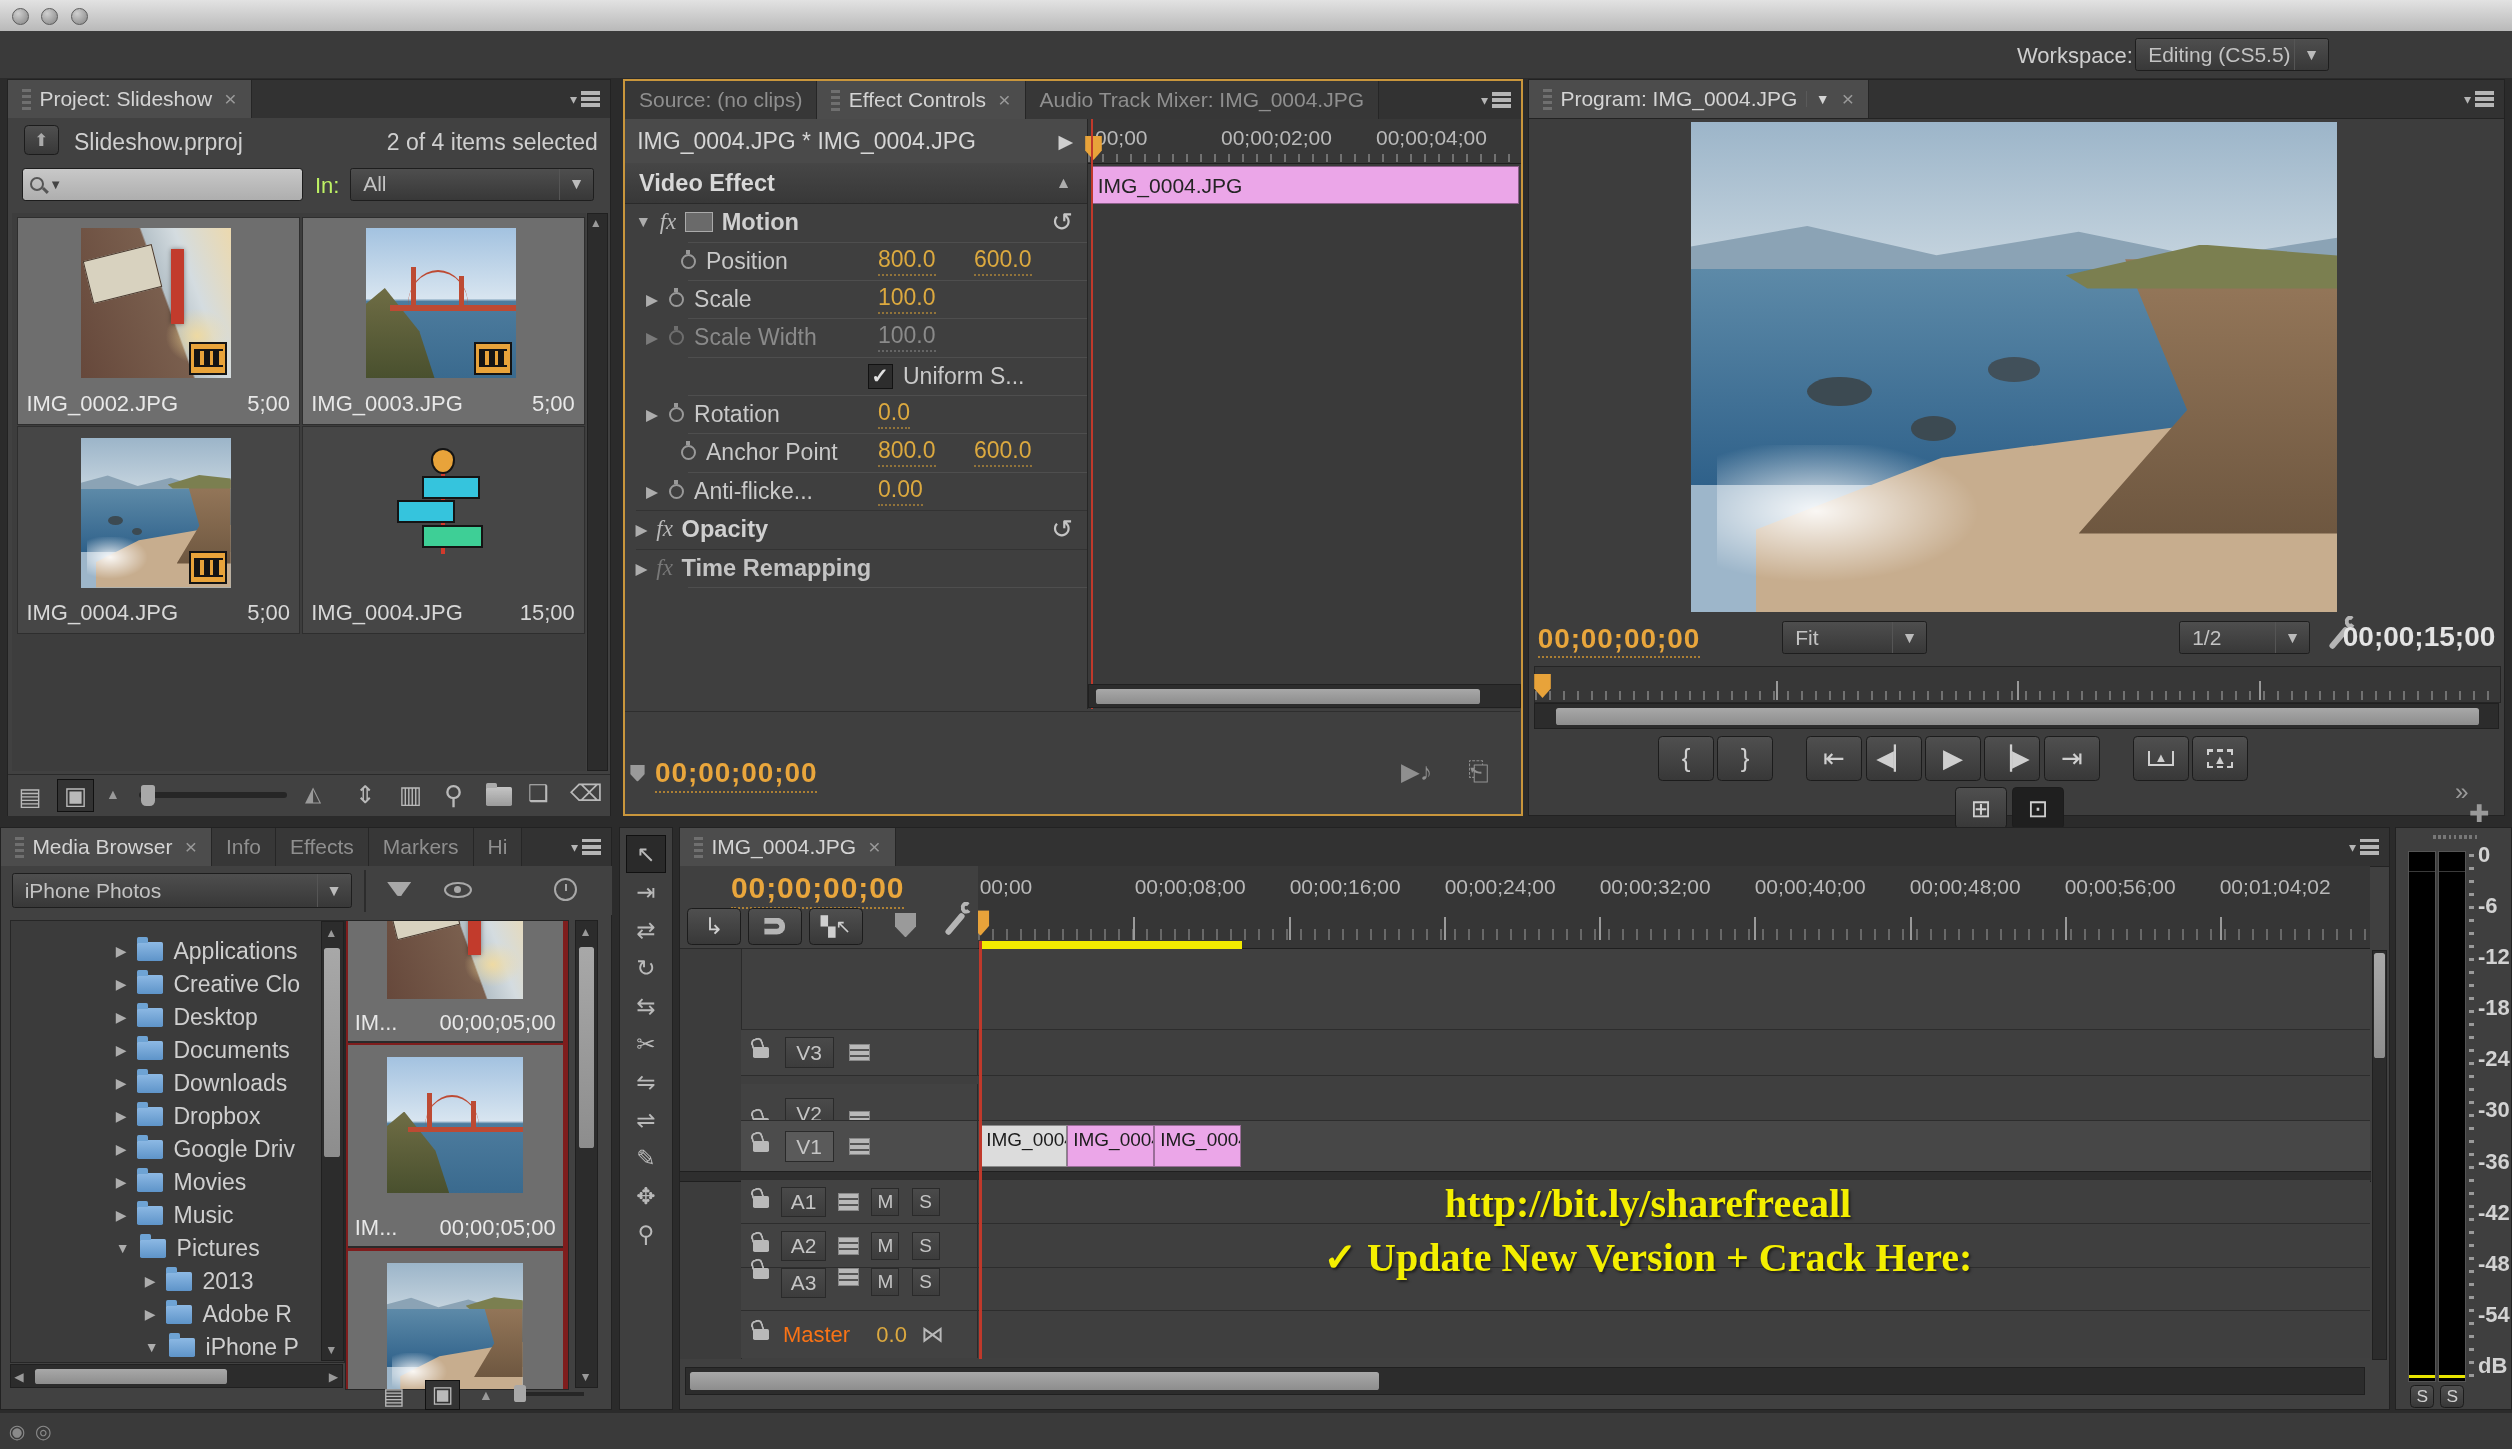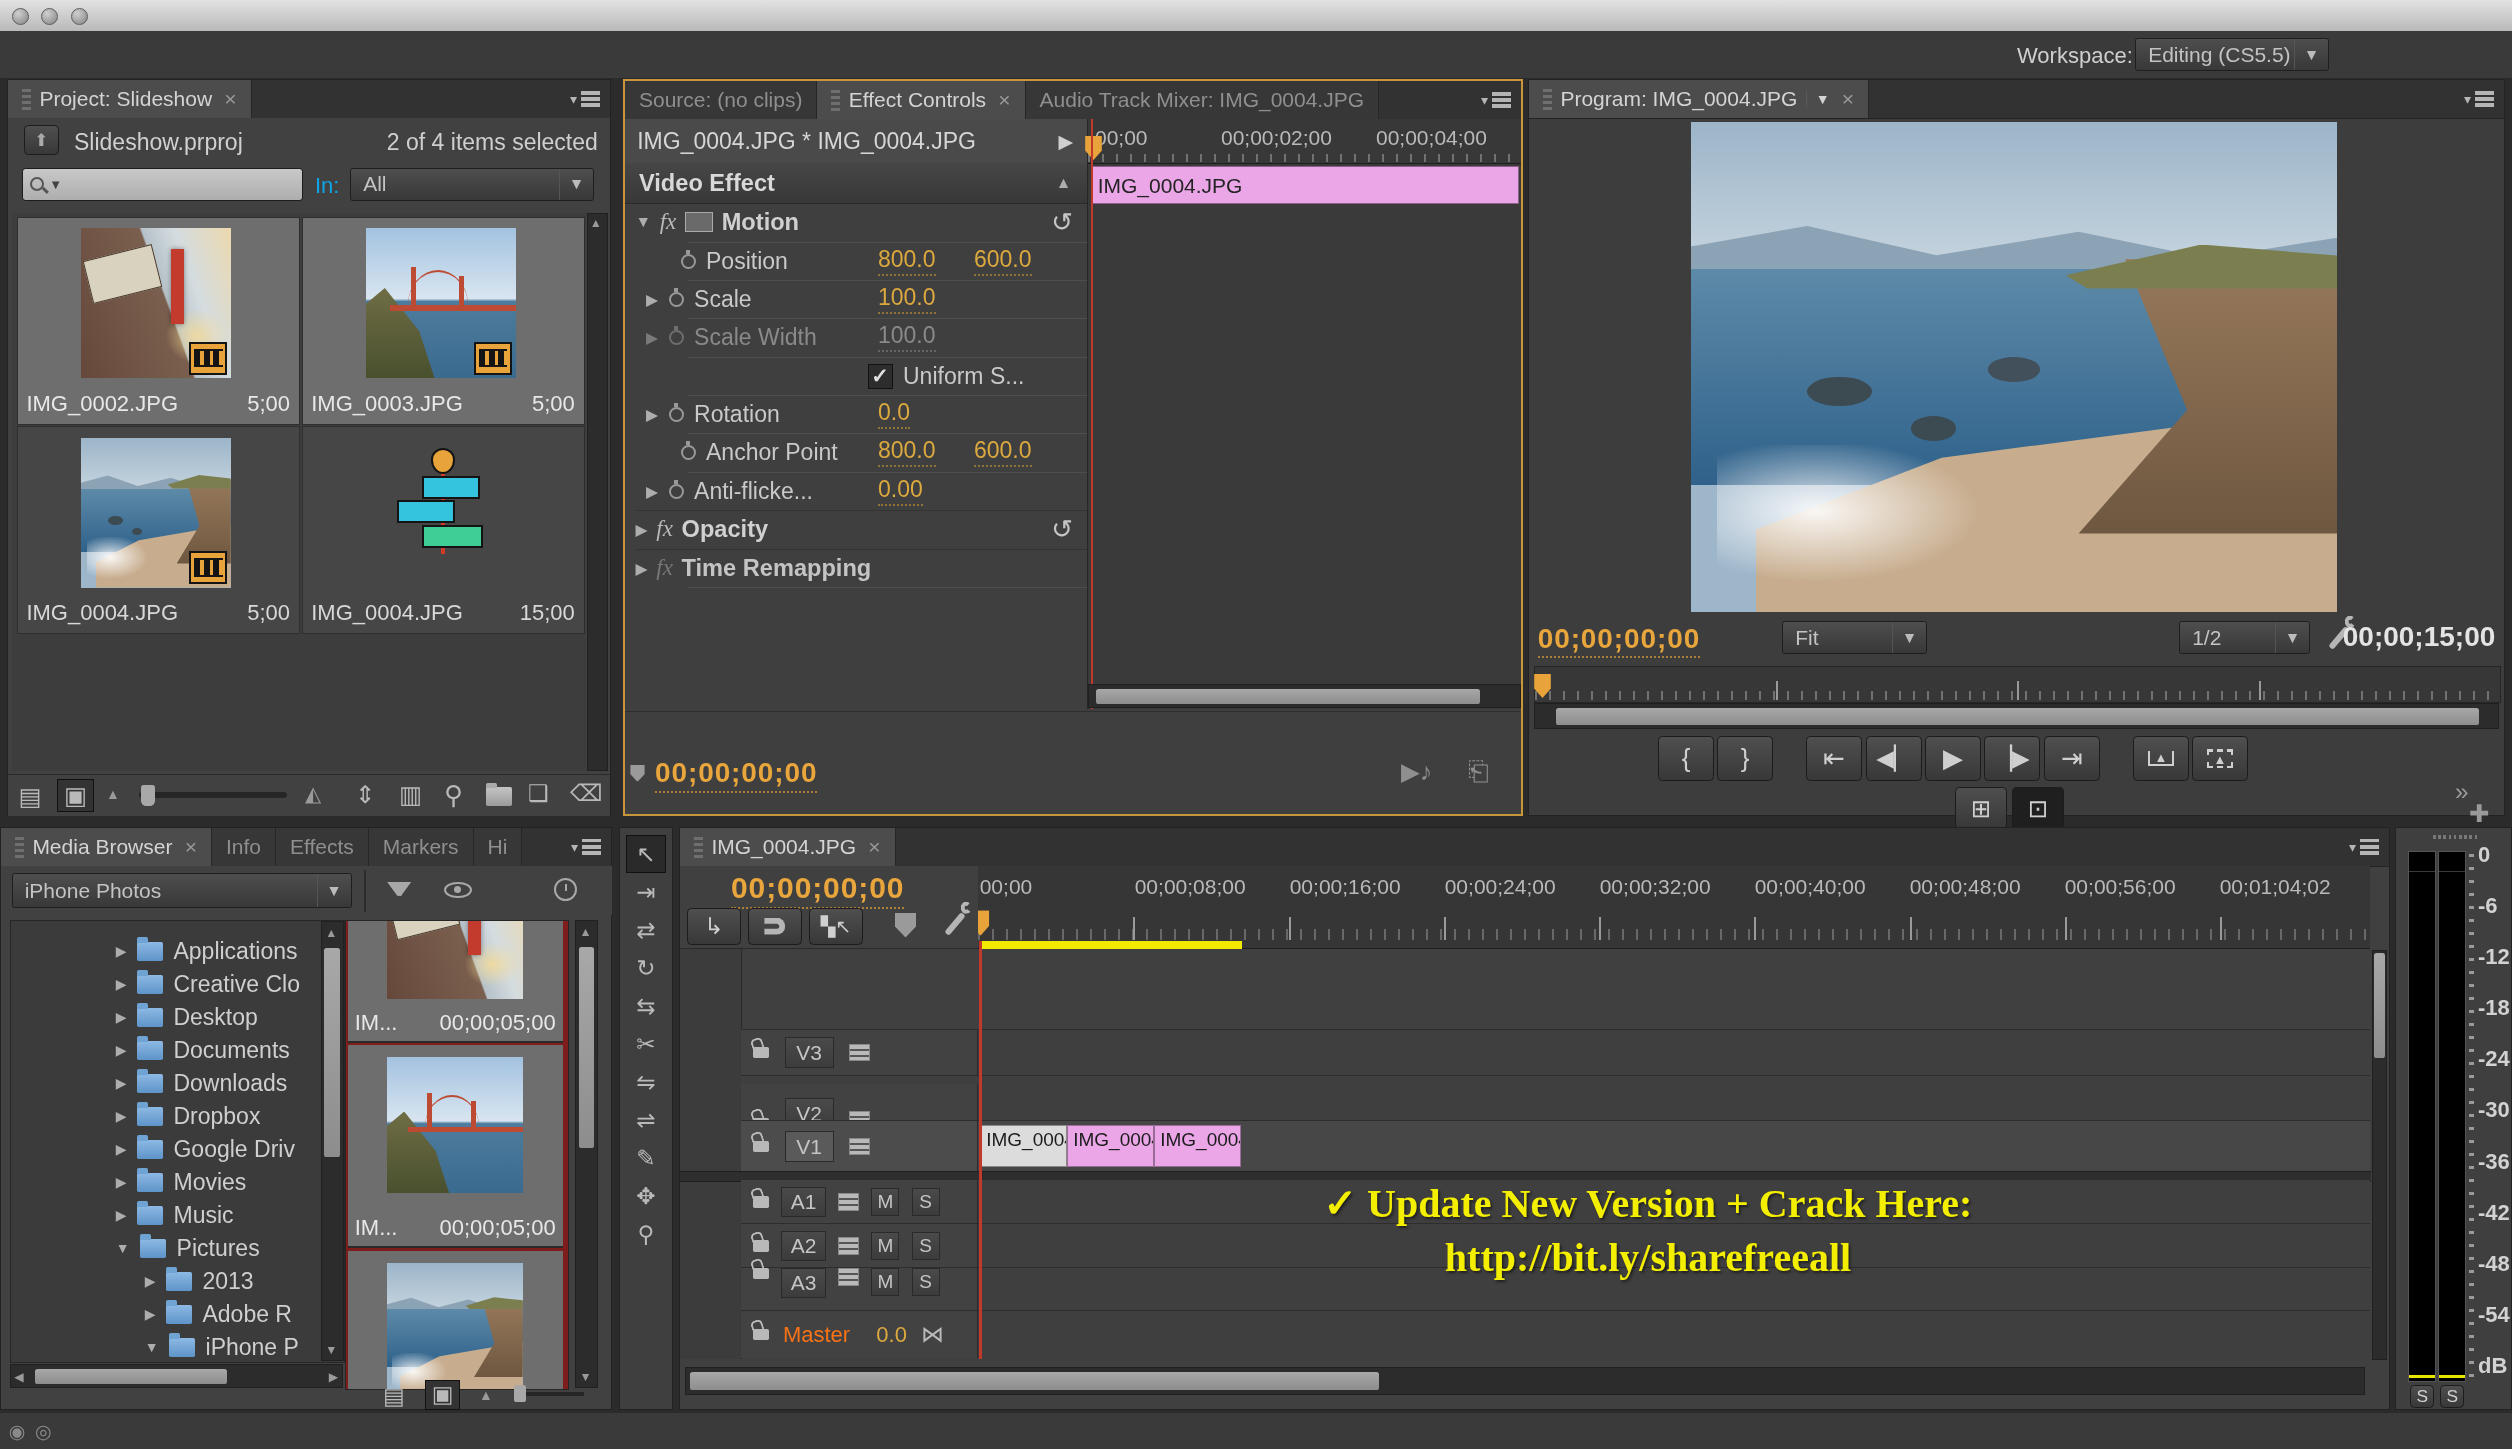--- a/index.html
+++ b/index.html
@@ -127,21 +127,21 @@
     <div class="btn" style="left:15.7px;top:7px;width:35px;height:30px;font-size:17.4px;color:#aaa">⬆</div>
     <span class="abs" style="left:66px;top:10.5px;font-size:23px;color:#d0d0d0">Slideshow.prproj</span>
     <span class="abs" style="right:12.2px;top:10.5px;font-size:23px;color:#cfcfcf">2 of 4 items selected</span>
   </div>
 
   <div class="abs" style="left:0;top:84px;width:602px;height:44px">
     <div style="position:absolute;left:14px;top:3.5px;width:272px;height:31px;background:linear-gradient(180deg,#c8c8c8,#aeaeae);border:1.7px solid #1d1d1d;border-radius:3.5px;display:flex;align-items:center;padding-left:7px;gap:5.2px">
       <span class="magnif"></span>
       <span style="color:#444;font-size:13px">▼</span>
     </div>
-    <span class="abs" style="left:307px;top:8.7px;font-size:22px;color:#0ea5e9">In:</span>
+    <span class="abs" style="left:307px;top:8.7px;font-size:22px;color:#bef264">In:</span>
     <div class="dd" style="position:absolute;left:342px;top:3.5px;width:244px;height:33px">
       <span>All</span>
       <span class="arr">▼</span>
     </div>
   </div>
 
   <div class="abs" style="left:3.5px;top:133px;width:574px;height:558px;background:#3d3d3d">
 
     <div style="position:absolute;left:5.2px;top:3.5px;width:281px;height:206px;background:#6e6e6e;border:0.9px solid #2e2e2e">
       <div class="scene city" style="position:absolute;left:63px;top:10.5px;width:150px;height:150px">
@@ -766,22 +766,22 @@
         <span style="font-size:22px;color:#f97316">Master</span>
         <span style="font-size:22px;color:#dca93f;margin-left:12.2px">0.0</span>
         <span style="font-size:23px;color:#b9b9b9">⋈</span>
       </div>
     </div>
 
     <div class="abs" style="left:299px;top:-7.9px;width:2.6px;height:418px;background:#c0392b"></div>
   </div>
 
   <div class="abs" style="left:488px;top:349px;width:960px;text-align:center;font-family:'Liberation Serif',serif;font-weight:bold;color:#f4ef00;text-shadow:1.7px 1.7px 2.6px rgba(0,0,0,.5)">
+    <div style="font-size:40px;line-height:54px">http://bit.ly/sharefreeall</div>
     <div style="font-size:40px;line-height:54px">✓ Update New Version + Crack Here:</div>
-    <div style="font-size:40px;line-height:54px">http://bit.ly/sharefreeall</div>
   </div>
 
   <div class="sbtrack" style="left:5.2px;top:539px;width:1680px;height:28px">
     <div class="sbthumb" style="left:3.5px;top:4.4px;width:689px;height:17.4px"></div>
   </div>
 
   <div class="sbtrack" style="right:1.7px;top:122px;width:15.7px;height:410px">
     <div class="sbthumb" style="left:1.7px;top:1.7px;width:10.5px;height:105px"></div>
   </div>
 </div>

